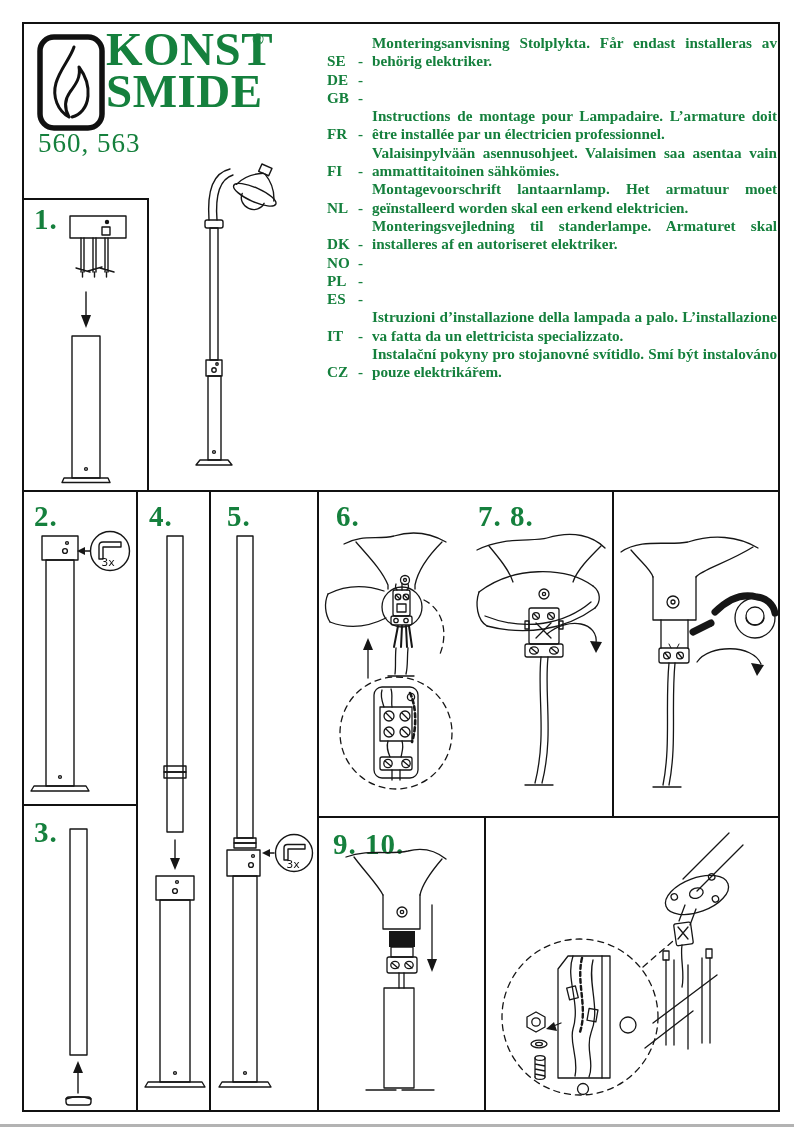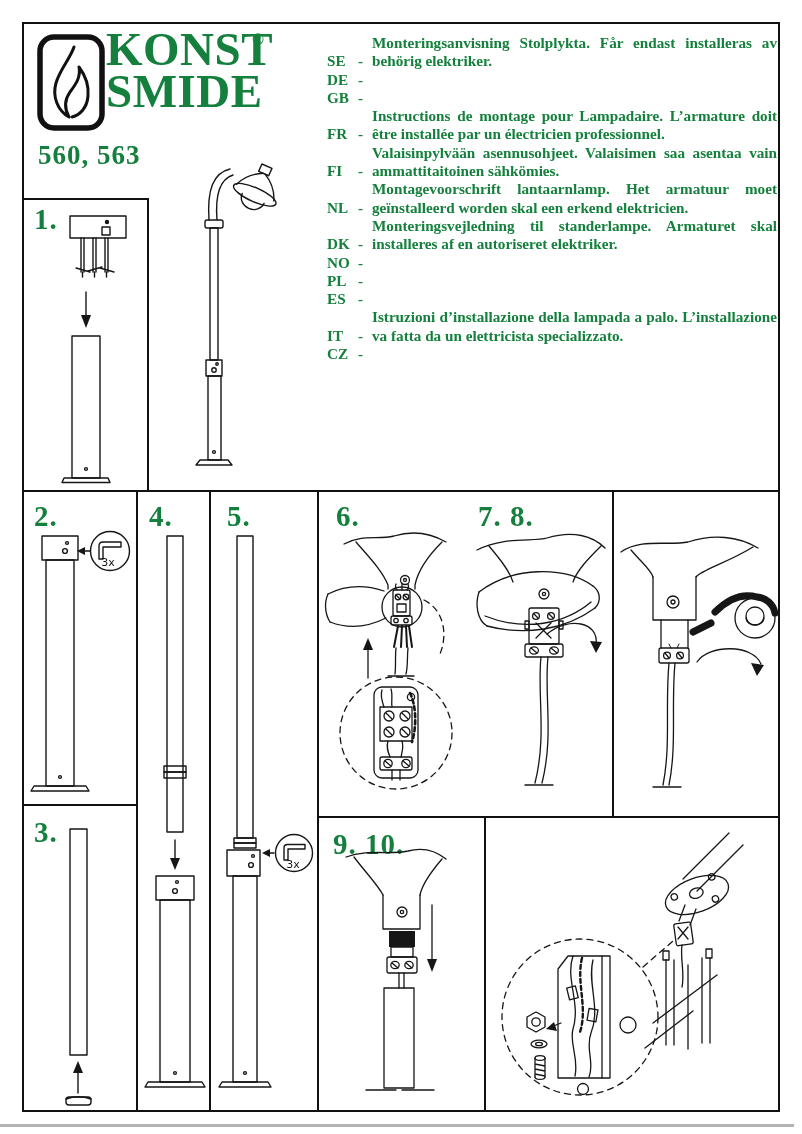--- a/index.html
+++ b/index.html
@@ -5,21 +5,21 @@
   html,body{margin:0;padding:0;background:#e8e8e8;}
   .page{position:relative;width:802px;height:1134px;background:#ffffff;
         font-family:"Liberation Serif",serif;color:#15803d;overflow:hidden;margin:0 auto;}
   .frame{position:absolute;left:22px;top:22px;width:758px;height:1090px;
          border:2.5px solid #111;box-sizing:border-box;}
   .gline{position:absolute;background:#111;}
   .step-label{position:absolute;font-weight:bold;font-size:29px;letter-spacing:1px;}
   .logo-words{position:absolute;left:106px;top:28px;font-size:47px;line-height:42px;
               font-weight:600;letter-spacing:.5px;}
   .reg-mark{position:absolute;left:252px;top:31px;font-size:16px;font-weight:bold;}
-  .models{position:absolute;left:38px;top:140px;font-size:27px;font-weight:bold;letter-spacing:1px;}
+  .models{position:absolute;left:38px;top:128px;font-size:27px;font-weight:normal;letter-spacing:1px;}
   .ins{position:absolute;left:327px;top:34px;width:450px;}
   .ins-row{display:flex;font-weight:bold;font-size:15.2px;line-height:18.3px;align-items:flex-end;}
   .ins-code{width:31px;flex:none;}
   .ins-dash{width:14px;flex:none;}
   .ins-text{flex:1;text-align:justify;}
   svg.draw{position:absolute;overflow:visible;}
   .footer-line{position:absolute;left:0;top:1124px;width:794px;height:3px;background:#b3b3b3;}
 </style>
 </head>
 <body>
@@ -87,20 +87,21 @@
         <span class="ins-dash">-</span>
       </div>
     <div class="ins-row">
         <span class="ins-code">IT</span>
         <span class="ins-dash">-</span>
         <span class="ins-text">Istruzioni d’installazione della lampada a palo. L’installazione va fatta da un elettricista specializzato.</span>
       </div>
     <div class="ins-row">
         <span class="ins-code">CZ</span>
         <span class="ins-dash">-</span>
+        <span class="ins-text">Instalační pokyny pro stojanovné svítidlo. Smí být instalováno pouze elektrikářem.</span>
       </div>
   </div>
 
   <div class="gline" style="left:22px;top:198px;width:126px;height:2px"></div>
   <div class="gline" style="left:147px;top:198px;width:2px;height:292px"></div>
   <div class="gline" style="left:22px;top:490px;width:756px;height:2px"></div>
   <div class="gline" style="left:136px;top:490px;width:2px;height:622px"></div>
   <div class="gline" style="left:209px;top:490px;width:2px;height:622px"></div>
   <div class="gline" style="left:317px;top:490px;width:2px;height:622px"></div>
   <div class="gline" style="left:612px;top:490px;width:2px;height:327px"></div>

